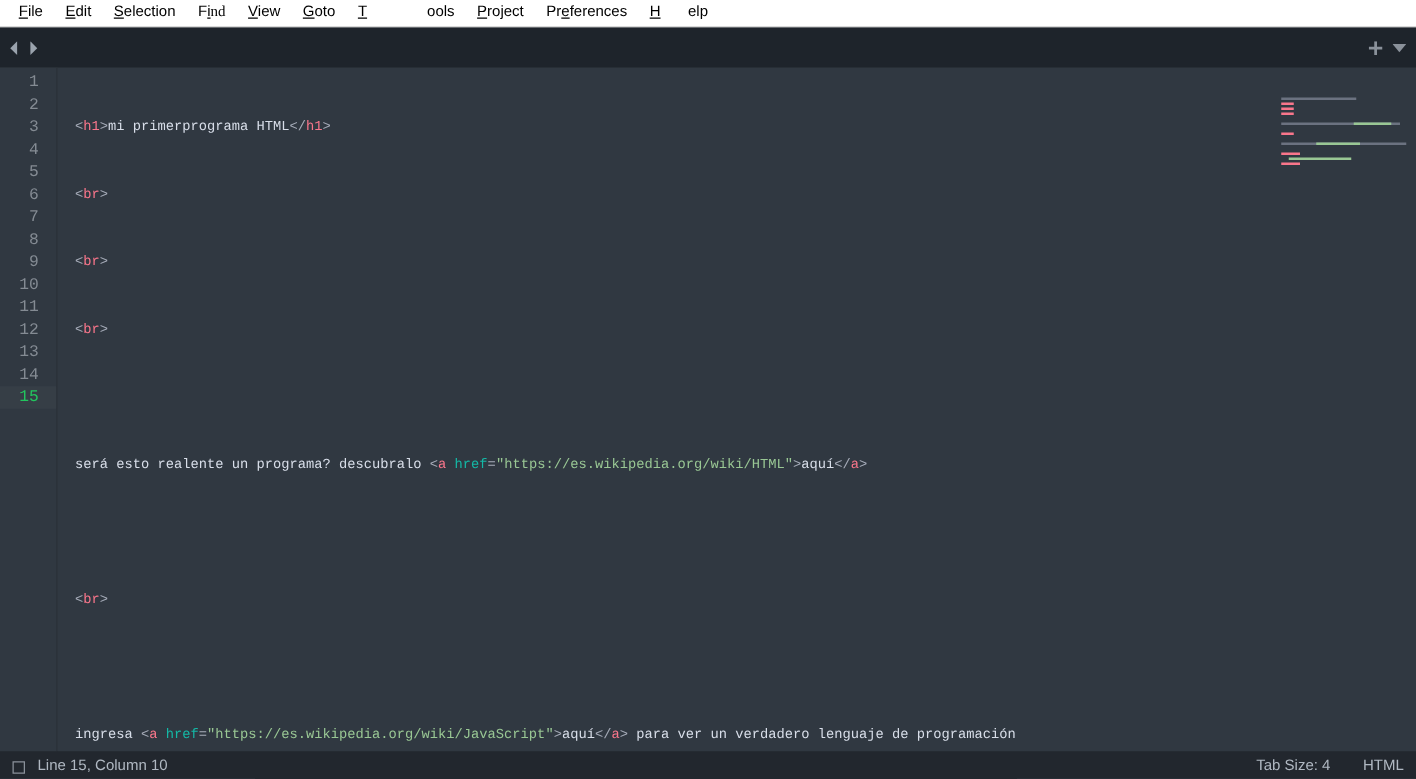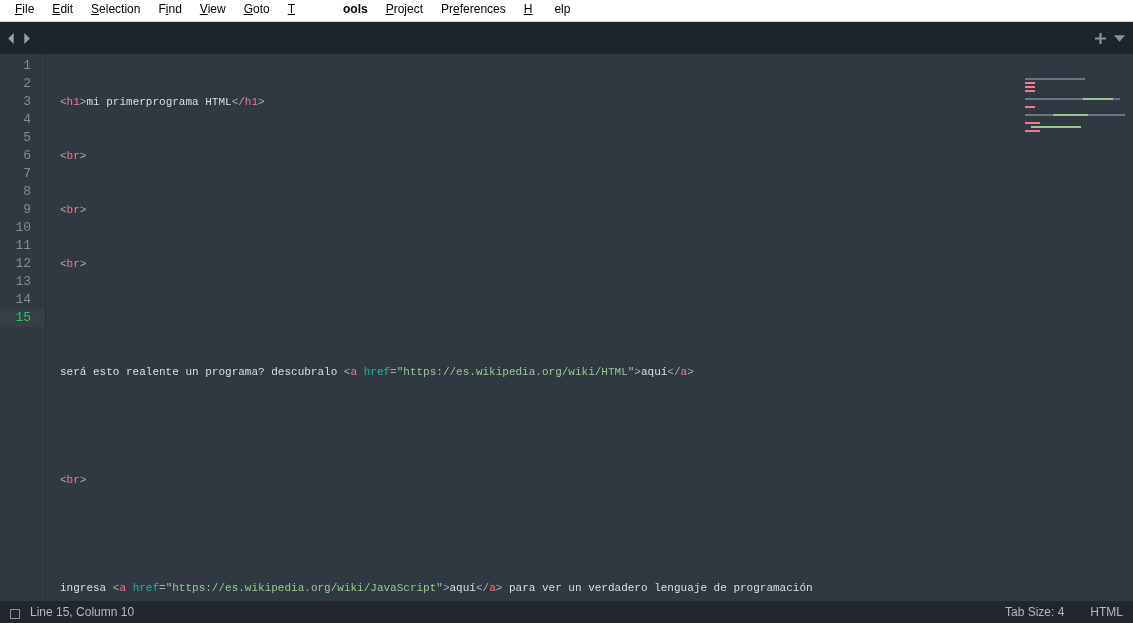--- a/index.html
+++ b/index.html
@@ -129,24 +129,24 @@
   display: inline-block;
 }
 </style>
 </head>
 <body>
 
 <div class="menubar">
   <span><u>F</u><b style="font-weight: normal;">ile</b></span>
   <span><u>E</u><b style="font-weight: normal;">dit</b></span>
   <span><u>S</u><b style="font-weight: normal;">election</b></span>
-  <span>F<u>i</u><b style="font-weight: normal;">nd</b></span>
+  <span>F<u>i</u><b style="font-weight: normal; font-family: Liberation Serif, serif;">nd</b></span>
   <span><u>V</u><b style="font-weight: normal;">iew</b></span>
   <span><u>G</u><b style="font-weight: normal;">oto</b></span>
-  <span><u>T</u><b style="font-weight: bold; margin-left: 48px;">ools</b></span>
+  <span><u>T</u><b style="font-weight: normal; margin-left: 48px;">ools</b></span>
   <span><u>P</u><b style="font-weight: normal;">roject</b></span>
   <span>Pr<u>e</u><b style="font-weight: normal;">ferences</b></span>
   <span><u>H</u><b style="font-weight: normal; padding-left: 22px;">elp</b></span>
 </div>
 
 <div class="tabbar">
   <div class="nav-arrows">
     <svg width="11" height="11" viewBox="0 0 10 10">
         <path d="M7 0 L2 5 L7 10 Z"></path>
       </svg>

